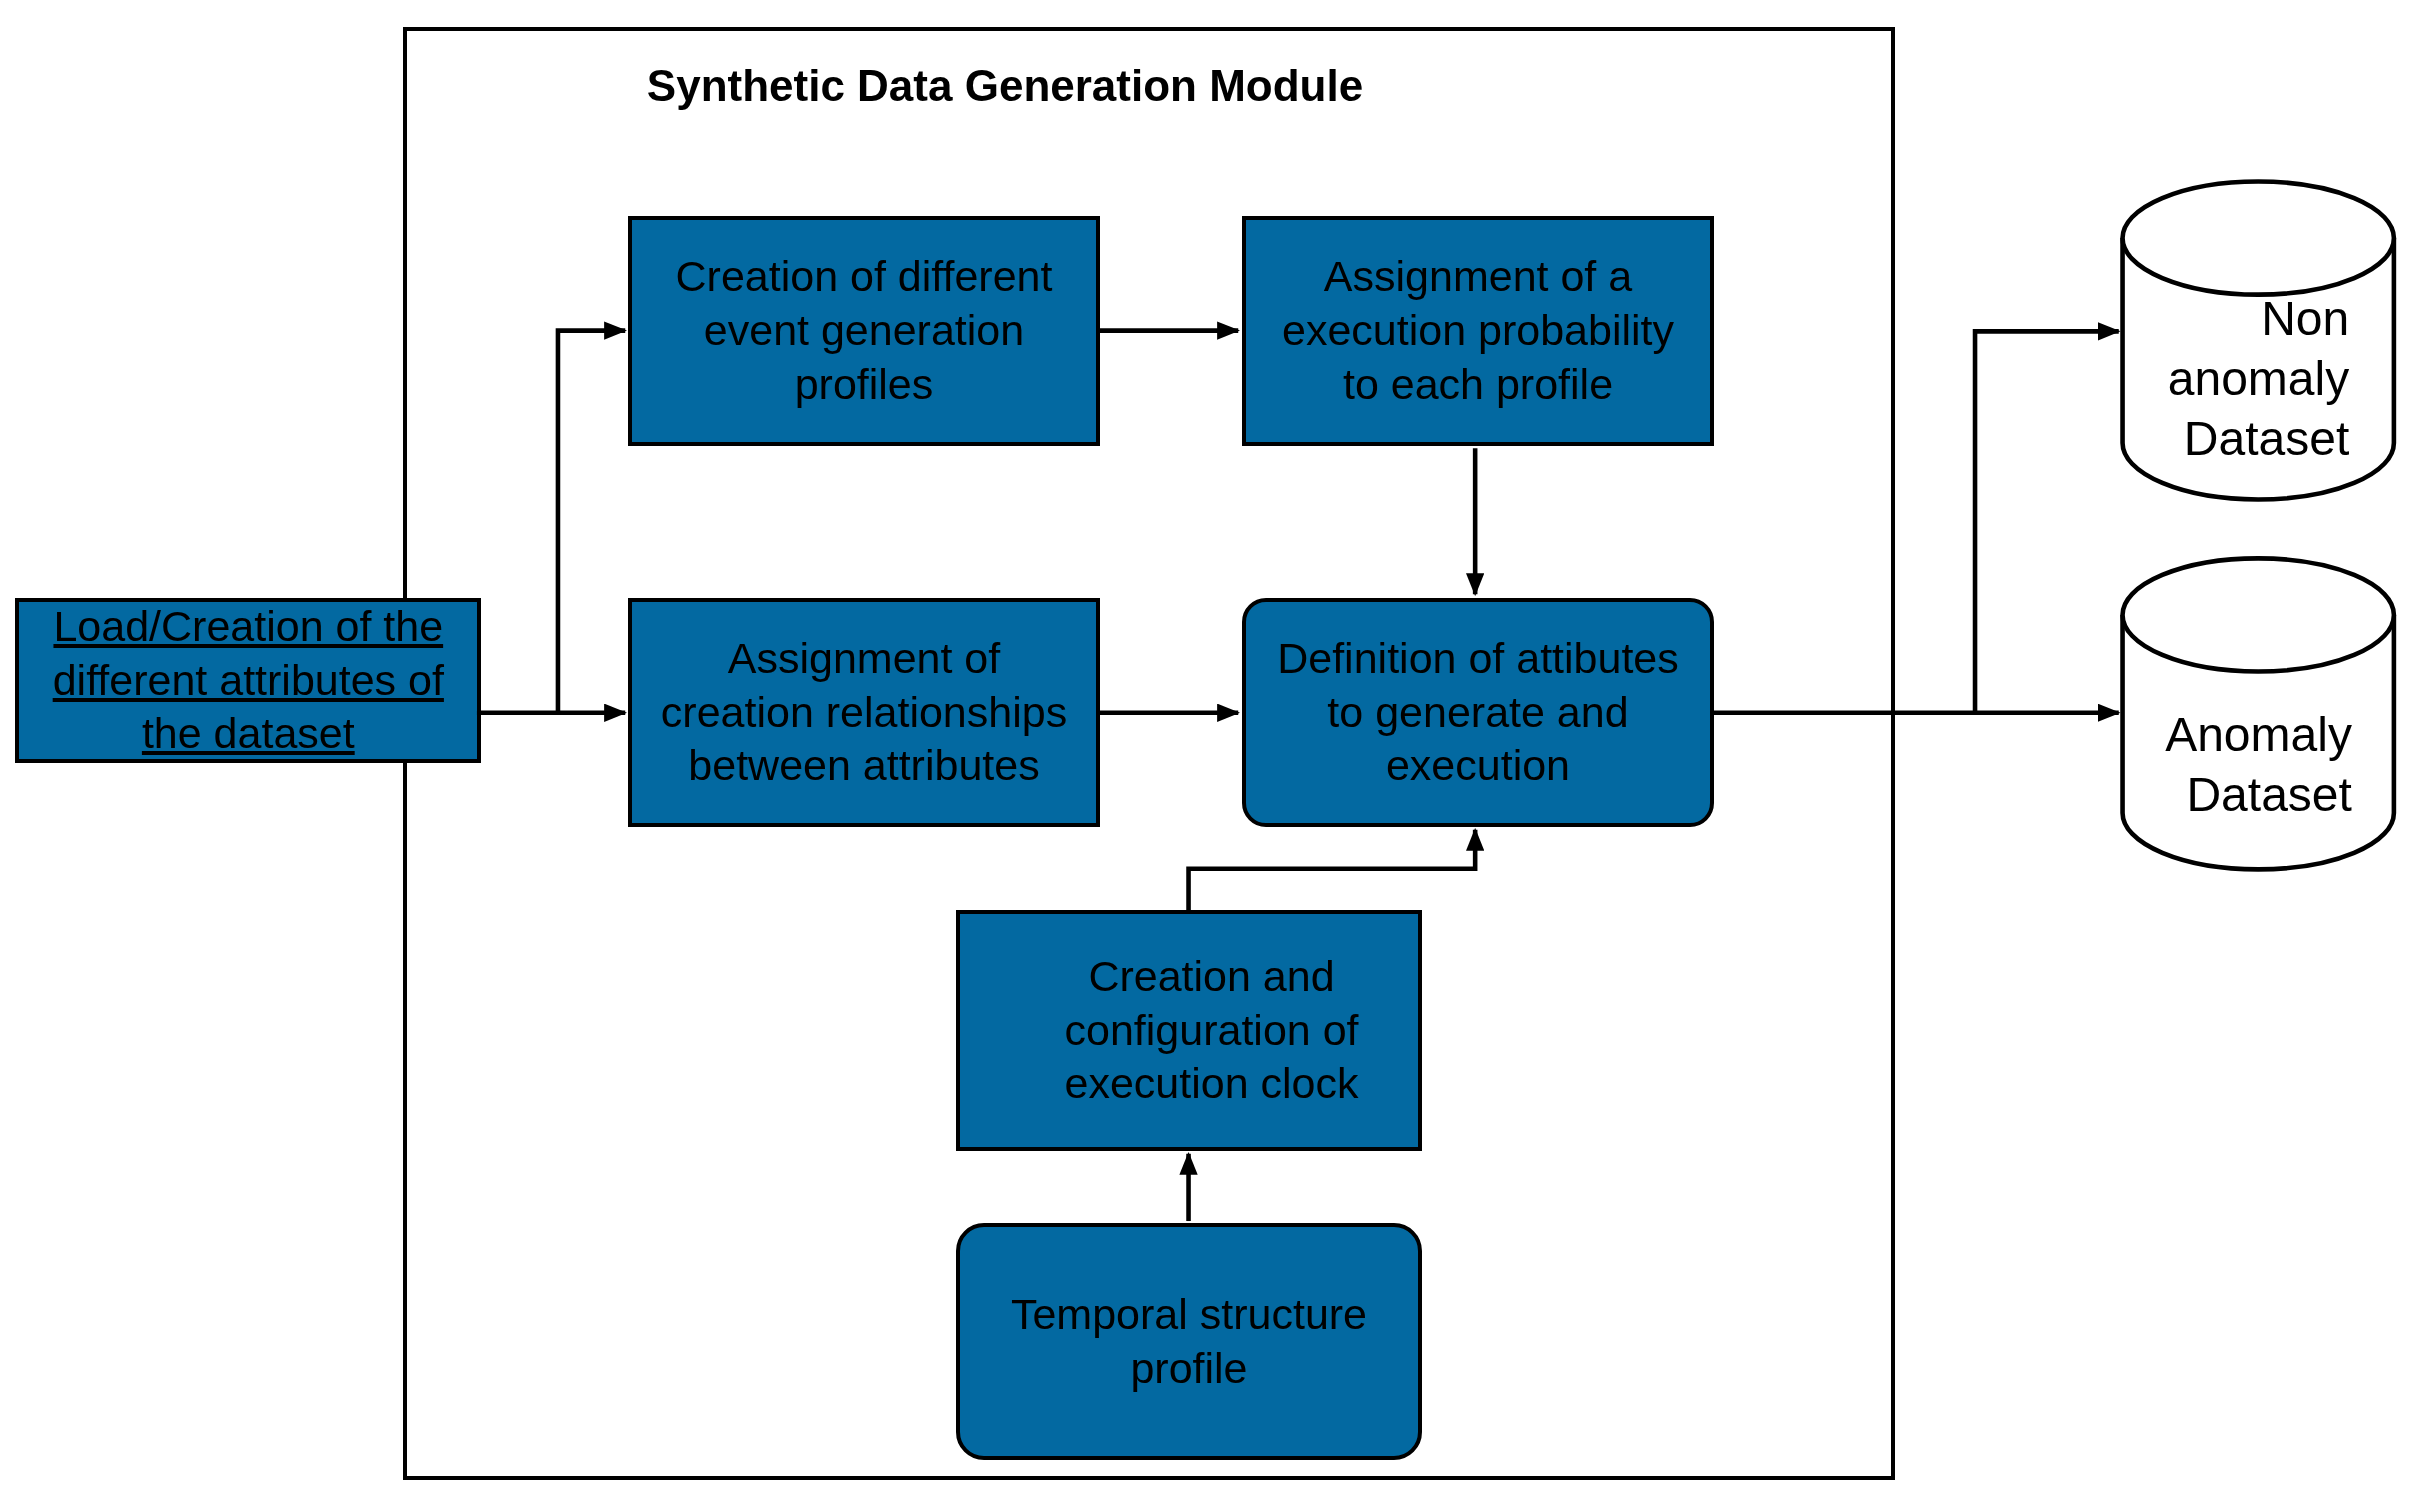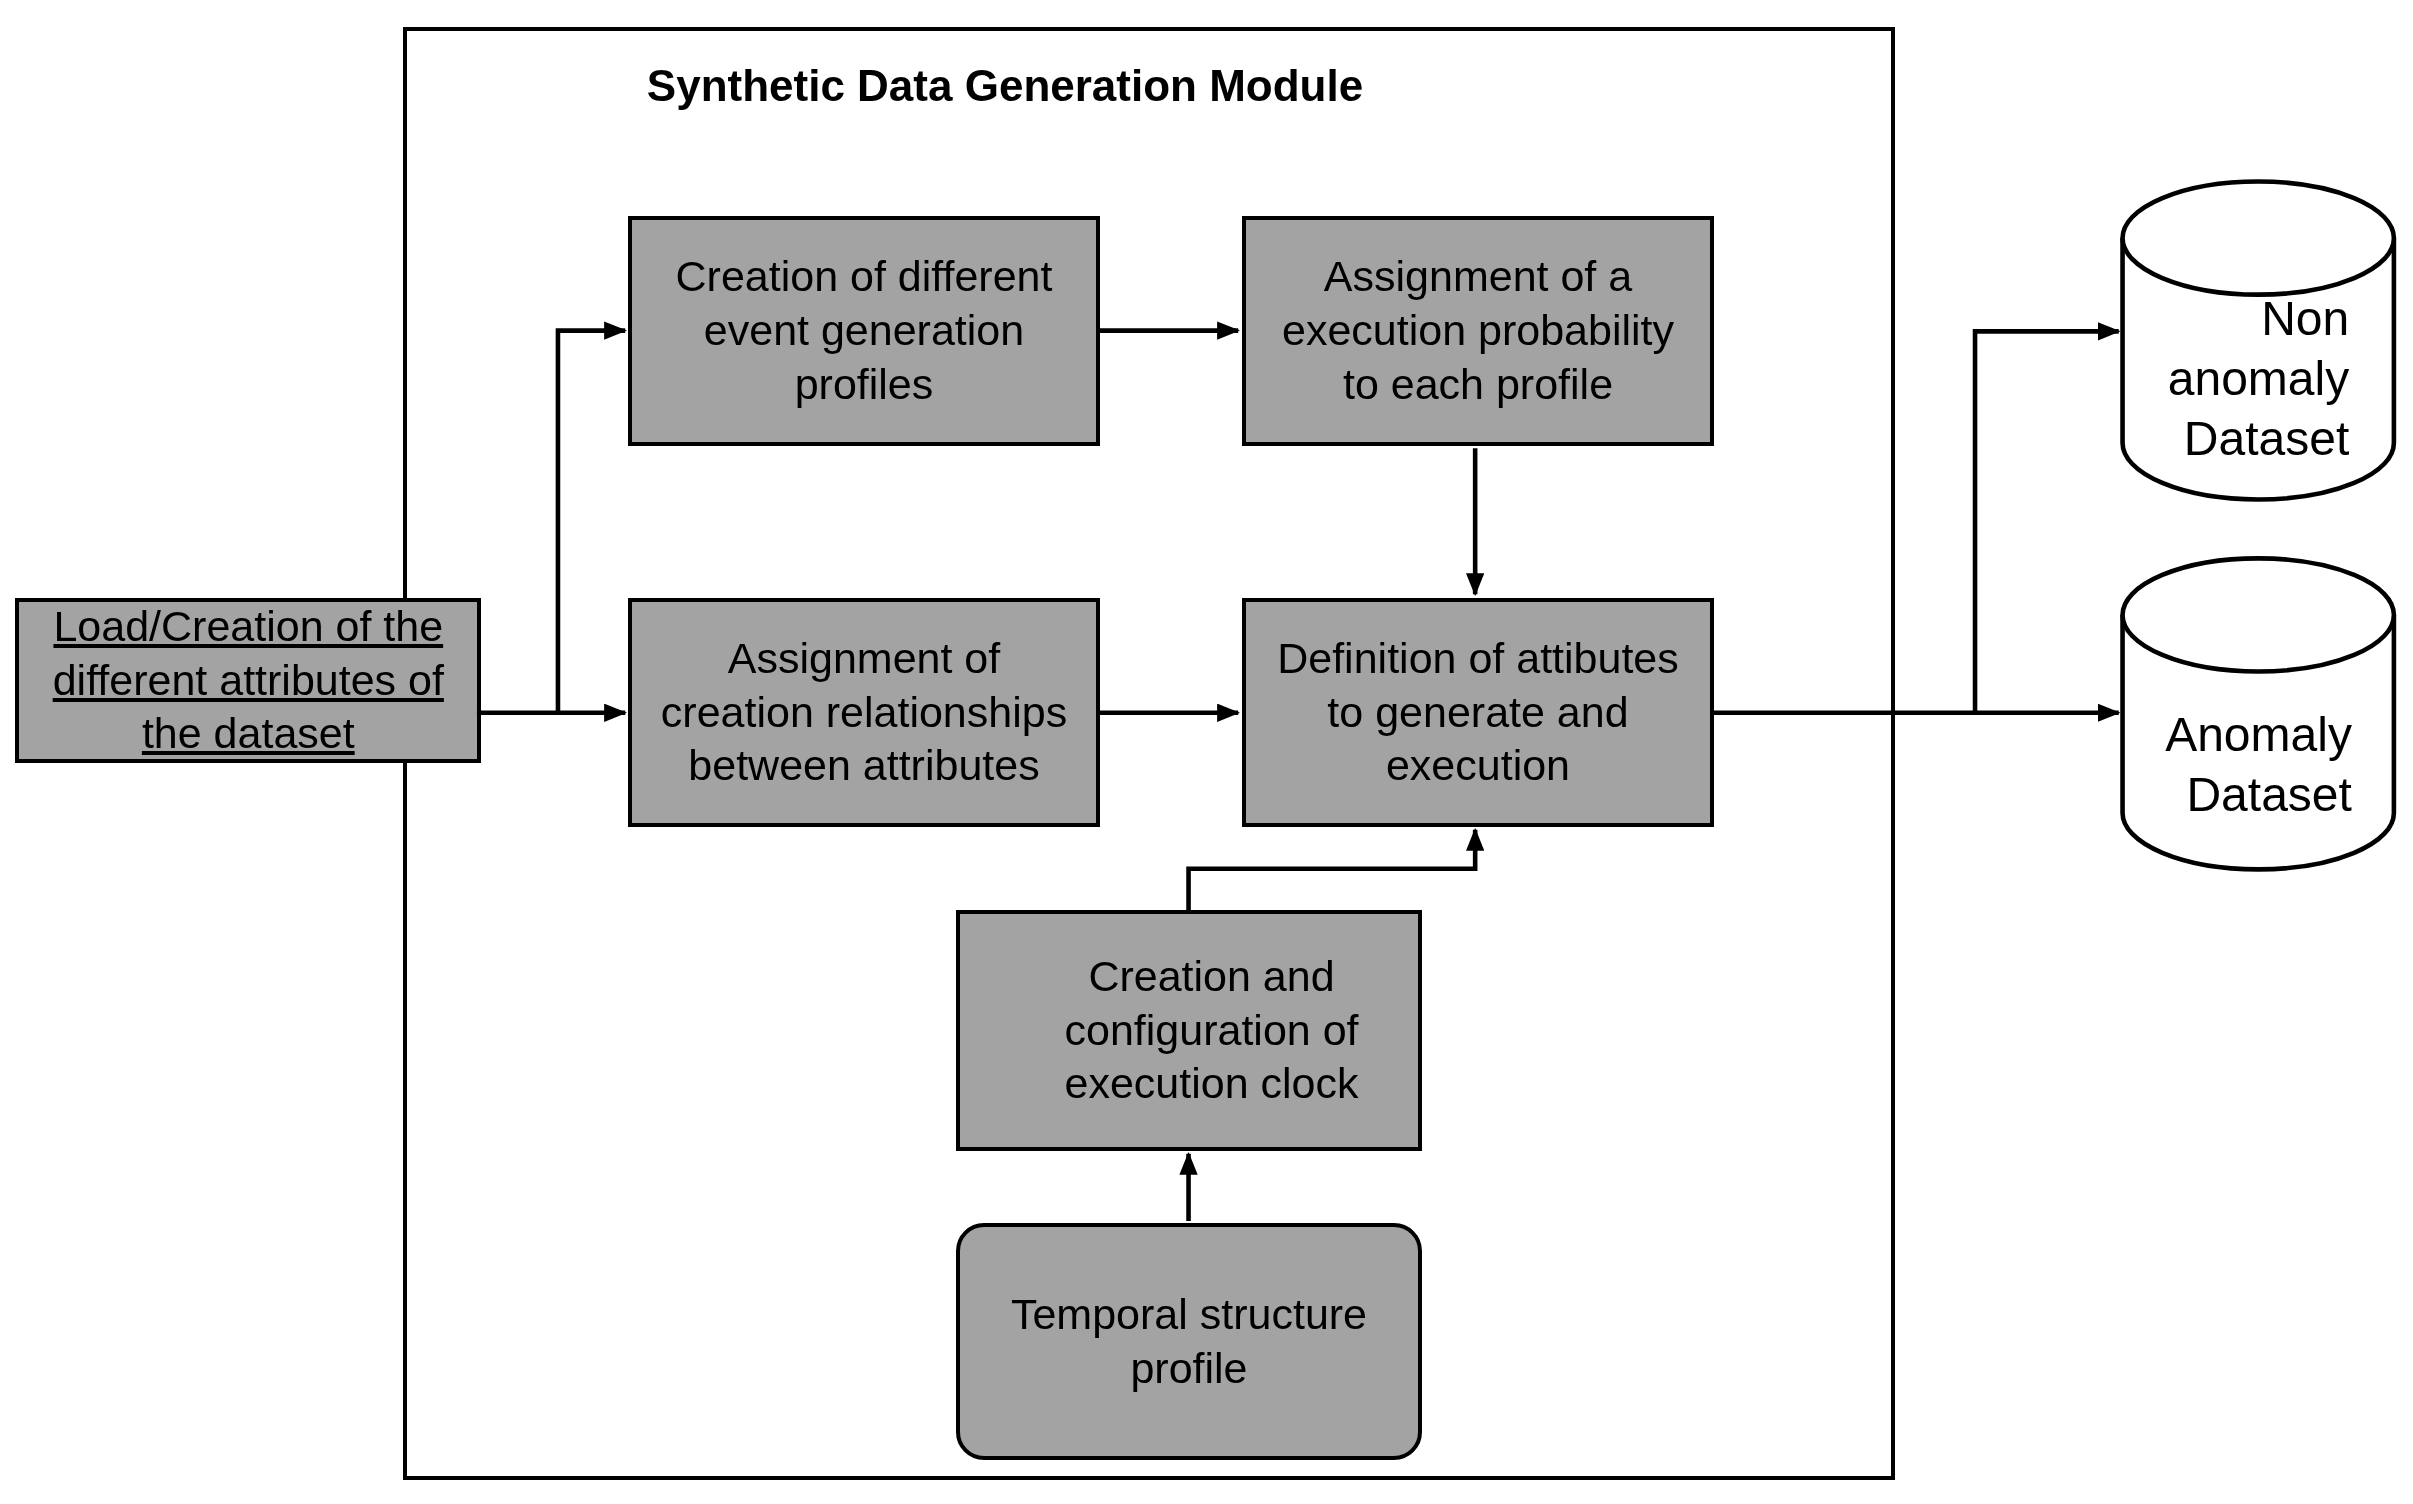--- a/index.html
+++ b/index.html
@@ -26,37 +26,37 @@
     left: 403px; top: 60px;
     width: 1204px;
     text-align: center;
     font-size: 44px;
     font-weight: bold;
     line-height: 1.2;
     z-index: 2;
   }
   .node {
     position: absolute;
-    background: #a3a3a3;
+    background: #0369a1;
     border: 4.6px solid #000000;
     box-sizing: border-box;
     display: flex;
     align-items: center;
     justify-content: center;
     text-align: center;
     font-size: 43px;
     line-height: 1.25;
     white-space: pre-line;
     z-index: 3;
   }
   .node-load      { left: 15.3px;   top: 598px;  width: 466px; height: 165px; text-decoration: underline; }
   .node-profiles  { left: 628px;  top: 216px;  width: 472px; height: 230px; }
   .node-prob      { left: 1242px; top: 216px;  width: 472px; height: 230px; }
   .node-rel       { left: 628px;  top: 598px;  width: 472px; height: 229px; text-align: center; }
-  .node-def       { left: 1242px; top: 598px;  width: 472px; height: 229px; }
+  .node-def       { left: 1242px; top: 598px;  width: 472px; height: 229px; border-radius: 24px; }
   .node-clock     { left: 956px; top: 910px; width: 466px; height: 241px; padding-left: 45px; }
   .node-temporal  { left: 956px; top: 1223px; width: 466px; height: 237px; border-radius: 28px; }
   .connector-layer {
     position: absolute;
     left: 0; top: 0;
     width: 2413px; height: 1505px;
     z-index: 4;
     pointer-events: none;
   }
   .ds-label {

